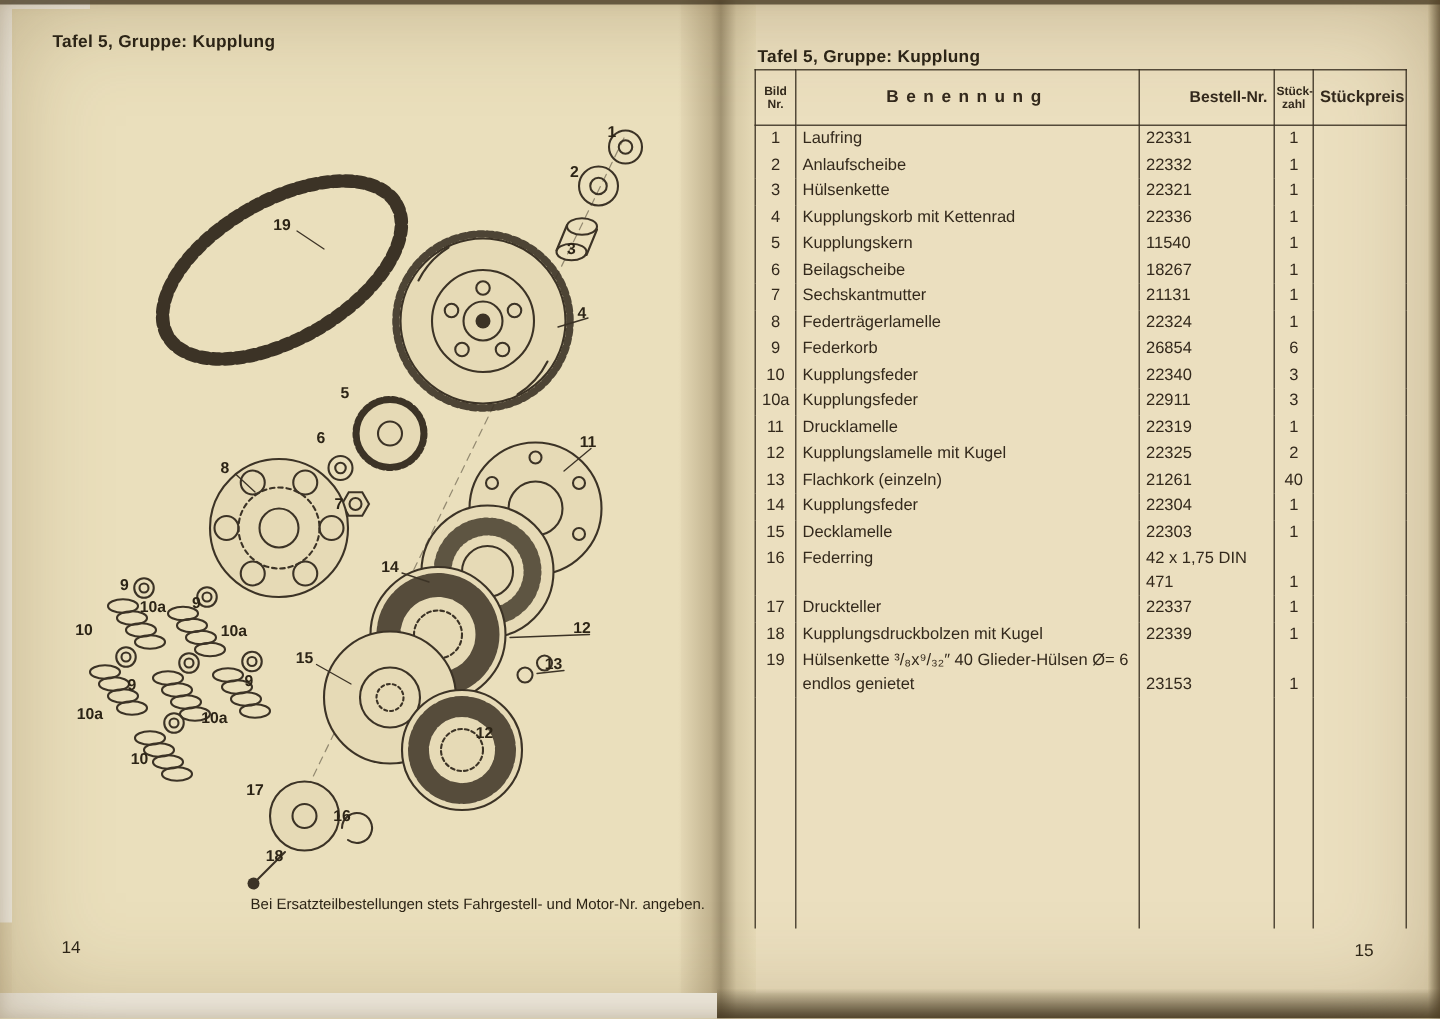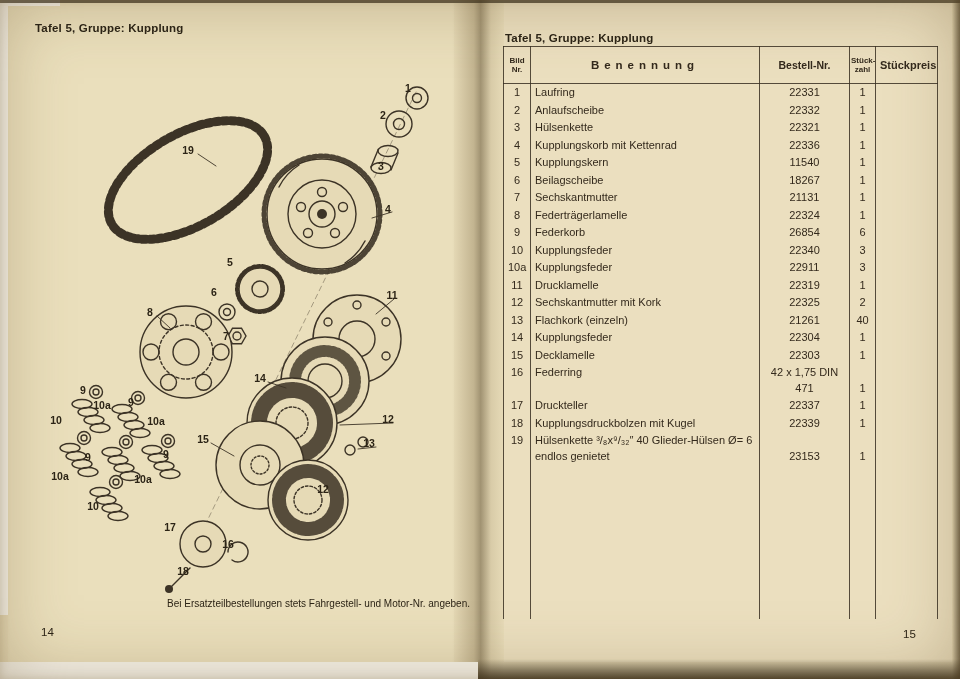--- a/index.html
+++ b/index.html
@@ -51,26 +51,26 @@
     padding:1px 4px;overflow:hidden;}
   .parts-table thead th{
     border-top:1px solid rgba(58,48,34,.85);
     border-bottom:1px solid rgba(58,48,34,.85);
     height:34px;font-weight:bold;vertical-align:middle;}
   .parts-table td{font-size:11px;line-height:15.5px;vertical-align:top;}
   col.c-bild{width:27px;} col.c-name{width:229px;} col.c-bestell{width:90px;}
   col.c-zahl{width:26px;} col.c-preis{width:62px;}
   th.col-bild,th.col-zahl{font-size:8px;line-height:9px;padding:1px 1px;}
   th.col-name{font-size:11.5px;letter-spacing:5px;}
-  th.col-bestell{font-size:10.5px;font-weight:normal;}
+  th.col-bestell{font-size:10.5px;font-weight:normal;text-align:right;}
   th.col-preis{font-size:11px;font-weight:normal;vertical-align:top;text-align:left;
     padding-top:1px;border-top:none;border-bottom:none;}
   td.col-bild{text-align:center;}
   td.col-name{white-space:pre-line;}
-  td.col-bestell{text-align:center;vertical-align:bottom;}
+  td.col-bestell{text-align:left;vertical-align:bottom;}
   td.col-zahl{text-align:center;vertical-align:bottom;}
   tr.filler td{height:152px;}
 </style>
 </head>
 <body>
 
 <div class="page page-left"></div>
 <div class="page page-right"></div>
 
 <div class="gutter-shadow"></div>
@@ -339,21 +339,21 @@
       </tr>
       <tr>
         <td class="col-bild">11</td>
         <td class="col-name">Drucklamelle</td>
         <td class="col-bestell">22319</td>
         <td class="col-zahl">1</td>
         <td class="col-preis"></td>
       </tr>
       <tr>
         <td class="col-bild">12</td>
-        <td class="col-name">Sechskantmutter mit Kork</td>
+        <td class="col-name">Kupplungslamelle mit Kugel</td>
         <td class="col-bestell">22325</td>
         <td class="col-zahl">2</td>
         <td class="col-preis"></td>
       </tr>
       <tr>
         <td class="col-bild">13</td>
         <td class="col-name">Flachkork (einzeln)</td>
         <td class="col-bestell">21261</td>
         <td class="col-zahl">40</td>
         <td class="col-preis"></td>

